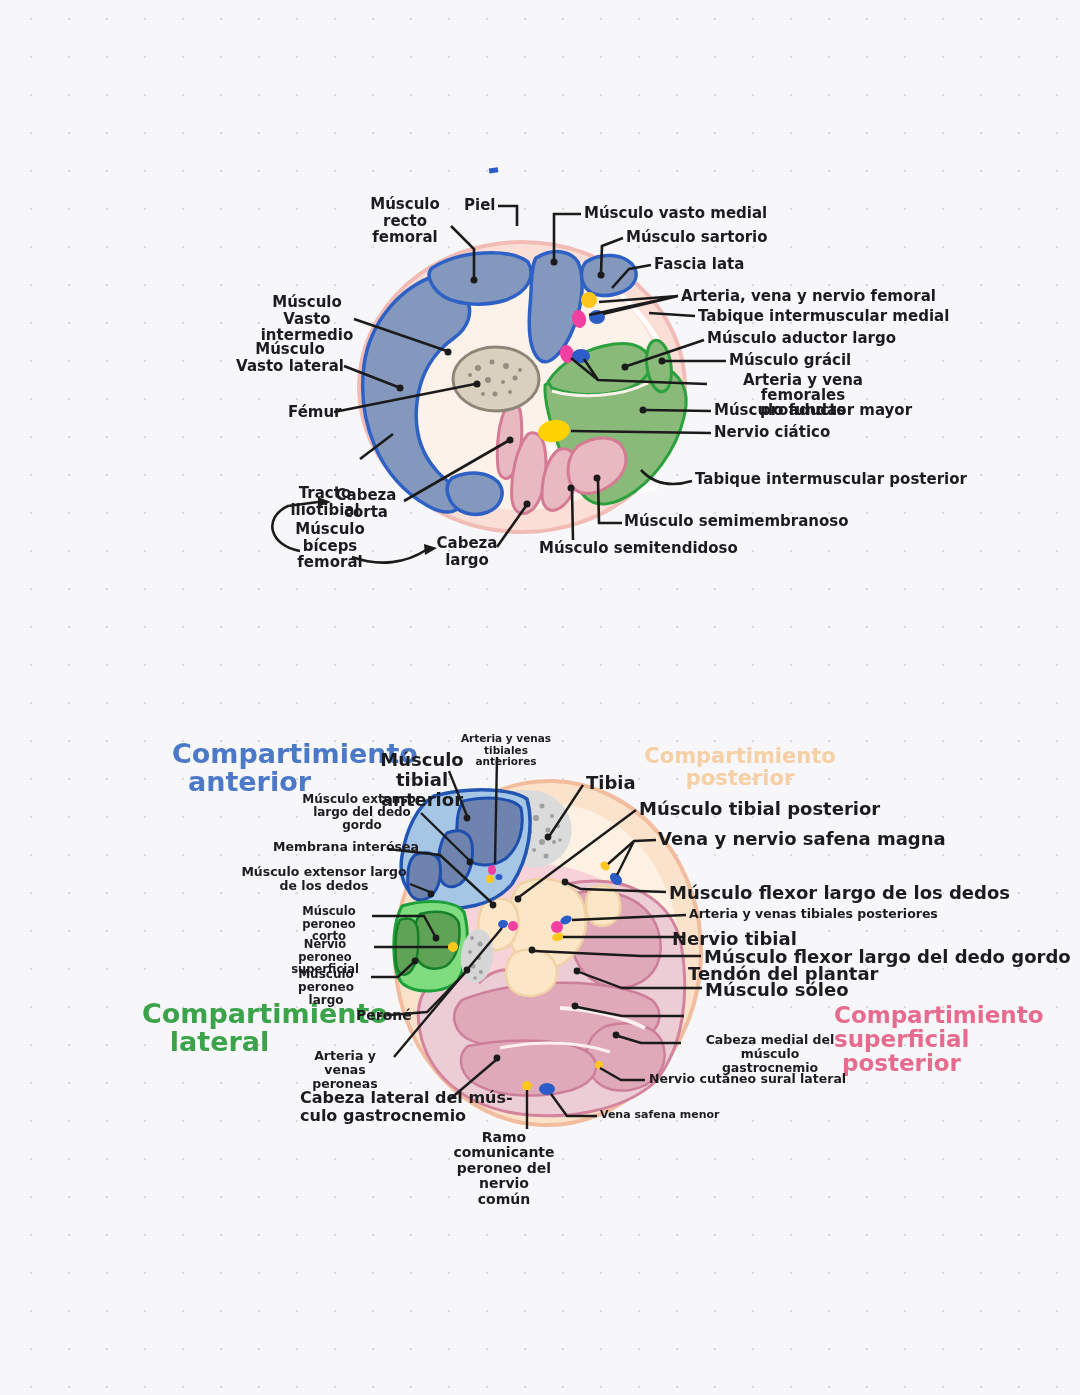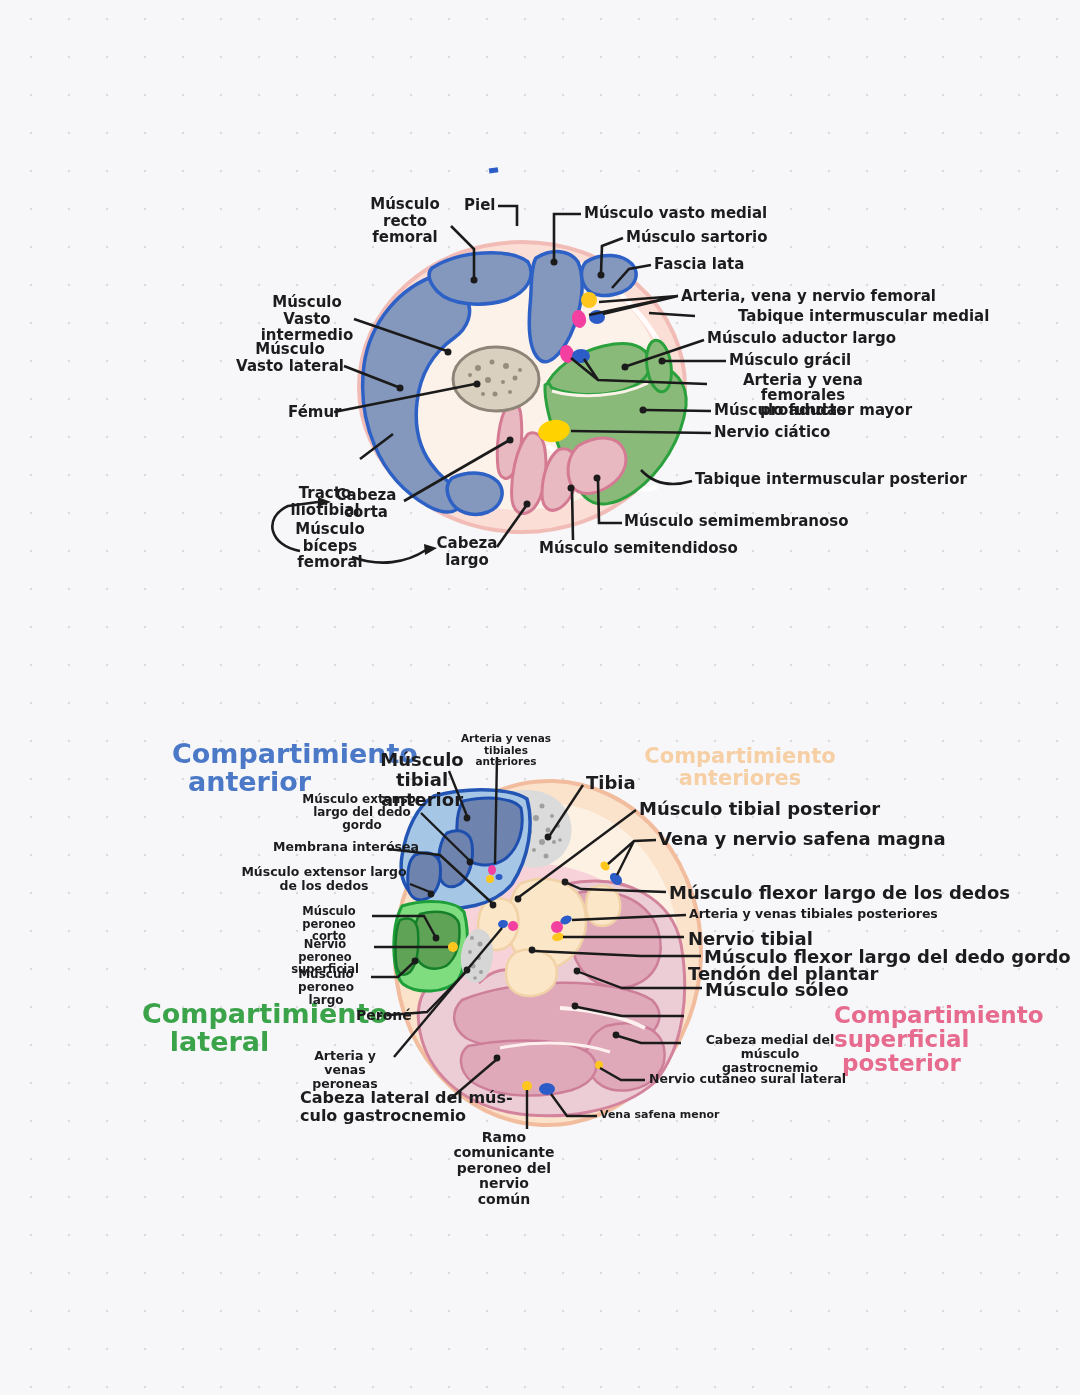--- a/index.html
+++ b/index.html
@@ -288,34 +288,34 @@
 corta</div>
 <div class="lbl ctr" style="left:294px;top:521px;width:72px;">Músculo
 bíceps
 femoral</div>
 <div class="lbl ctr" style="left:436px;top:535px;width:62px;">Cabeza
 largo</div>
 <div class="lbl" style="left:584px;top:205px;">Músculo vasto medial</div>
 <div class="lbl" style="left:626px;top:229px;">Músculo sartorio</div>
 <div class="lbl" style="left:654px;top:256px;">Fascia lata</div>
 <div class="lbl" style="left:681px;top:288px;">Arteria, vena y nervio femoral</div>
-<div class="lbl" style="left:698px;top:308px;margin-left:40px;">Tabique intermuscular medial</div>
+<div class="lbl" style="left:698px;top:308px;">Tabique intermuscular medial</div>
 <div class="lbl" style="left:707px;top:330px;">Músculo aductor largo</div>
 <div class="lbl" style="left:729px;top:352px;">Músculo grácil</div>
 <div class="lbl ctr" style="left:703px;top:373px;width:200px;line-height:1.0;">Arteria y vena femorales
 profundas</div>
 <div class="lbl" style="left:714px;top:402px;">Músculo aductor mayor</div>
 <div class="lbl" style="left:714px;top:424px;">Nervio ciático</div>
 <div class="lbl" style="left:695px;top:471px;">Tabique intermuscular posterior</div>
 <div class="lbl" style="left:624px;top:513px;">Músculo semimembranoso</div>
 <div class="lbl" style="left:539px;top:540px;">Músculo semitendidoso</div>
 
 <div class="hd hd-anterior" style="left:172px;top:740px;width:155px;">Compartimiento
 anterior</div>
-<div class="hd hd-posterior" style="left:625px;top:745px;width:230px;">Compartimiento anteriores</div>
+<div class="hd hd-posterior" style="left:625px;top:745px;width:230px;">Compartimiento posterior</div>
 <div class="hd hd-lateral" style="left:142px;top:1000px;width:155px;">Compartimiento
 lateral</div>
 <div class="hd hd-superficial" style="left:834px;top:1003px;width:135px;">Compartimiento
 superficial
 posterior</div>
 
 <div class="lbl lbl-sm ctr" style="left:362px;top:750px;width:120px;">Músculo tibial
 anterior</div>
 <div class="lbl ctr" style="left:445px;top:733px;width:122px;font-size:10.5px;">Arteria y venas tibiales
 anteriores</div>
@@ -323,21 +323,21 @@
 <div class="lbl lbl-sm" style="left:639px;top:799px;">Músculo tibial posterior</div>
 <div class="lbl lbl-sm" style="left:658px;top:829px;">Vena y nervio safena magna</div>
 <div class="lbl ctr" style="left:298px;top:793px;width:128px;font-size:12px;">Músculo extensor
 largo del dedo
 gordo</div>
 <div class="lbl" style="left:273px;top:840px;font-size:12.5px;">Membrana interósea</div>
 <div class="lbl ctr" style="left:240px;top:865px;width:168px;font-size:12.5px;">Músculo extensor largo
 de los dedos</div>
 <div class="lbl lbl-sm" style="left:669px;top:883px;">Músculo flexor largo de los dedos</div>
 <div class="lbl" style="left:689px;top:907px;font-size:12.5px;">Arteria y venas tibiales posteriores</div>
-<div class="lbl lbl-sm" style="left:688px;top:929px;">Nervio tibial</div>
+<div class="lbl lbl-sm" style="left:672px;top:929px;">Nervio tibial</div>
 <div class="lbl ctr" style="left:286px;top:905px;width:86px;font-size:11.5px;">Músculo peroneo
 corto</div>
 <div class="lbl lbl-sm" style="left:704px;top:947px;">Músculo flexor largo del dedo gordo</div>
 <div class="lbl ctr" style="left:278px;top:938px;width:94px;font-size:11.5px;">Nervio peroneo
 superficial</div>
 <div class="lbl ctr" style="left:282px;top:968px;width:88px;font-size:12px;">Músculo peroneo
 largo</div>
 <div class="lbl lbl-sm" style="left:705px;top:980px;">Músculo sóleo</div>
 <div class="lbl" style="left:356px;top:1008px;font-size:14px;">Peroné</div>
 <div class="lbl lbl-sm" style="left:688px;top:964px;">Tendón del plantar</div>

